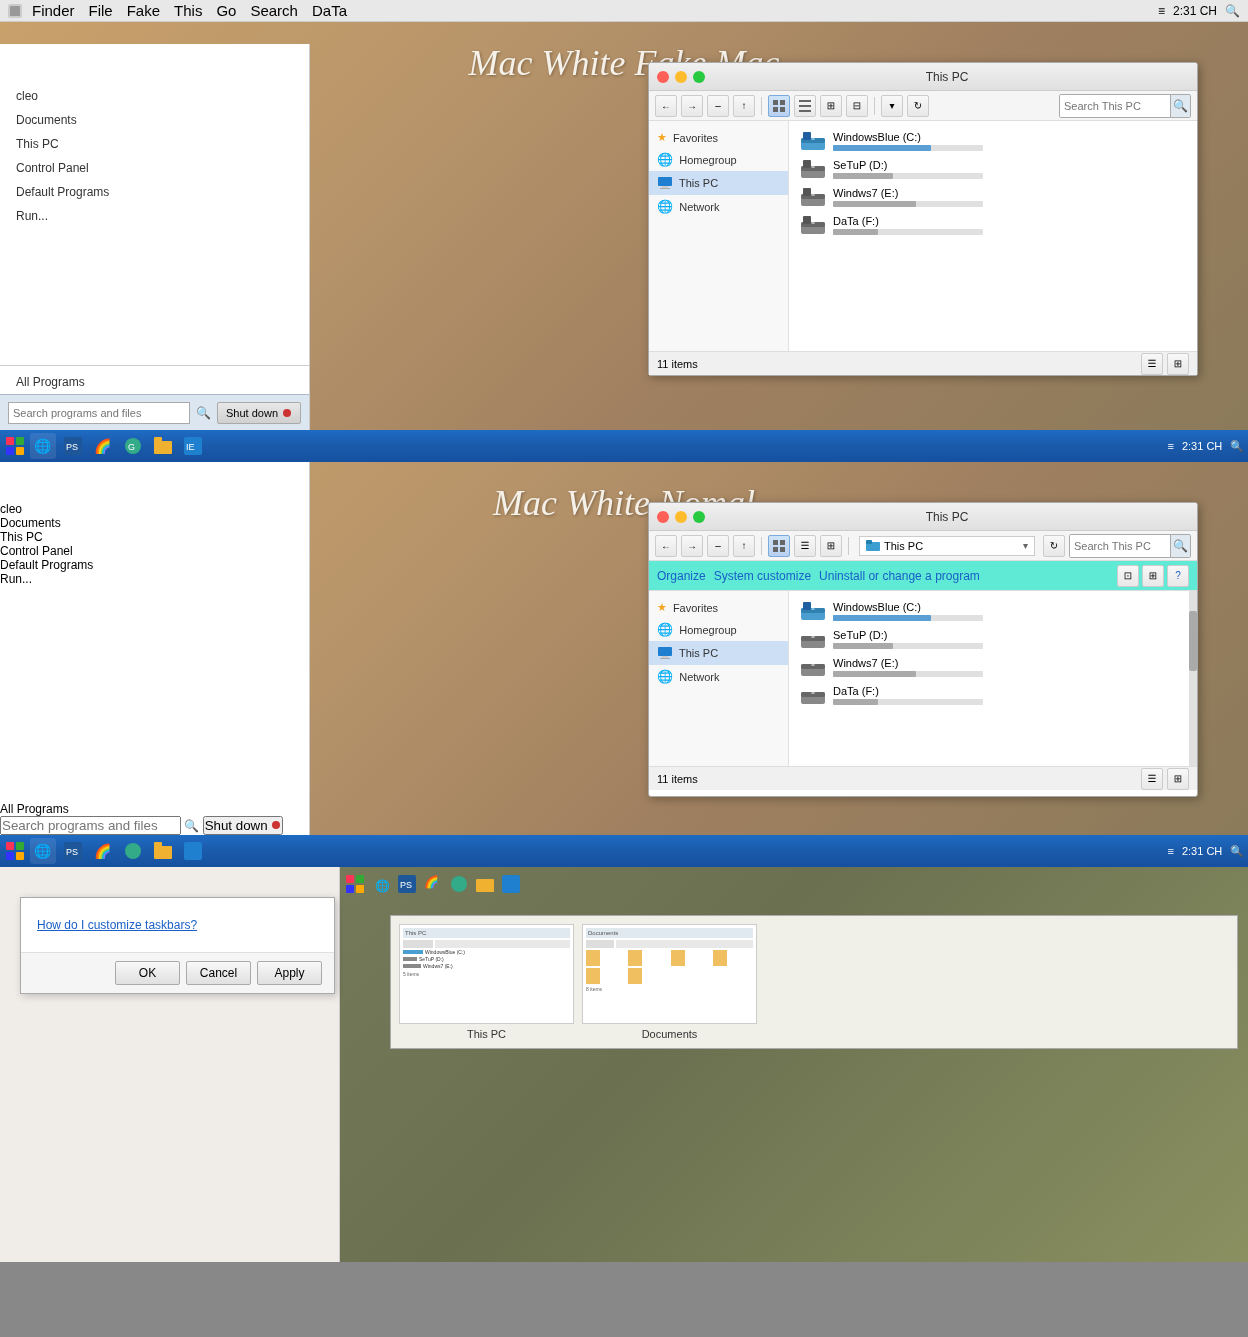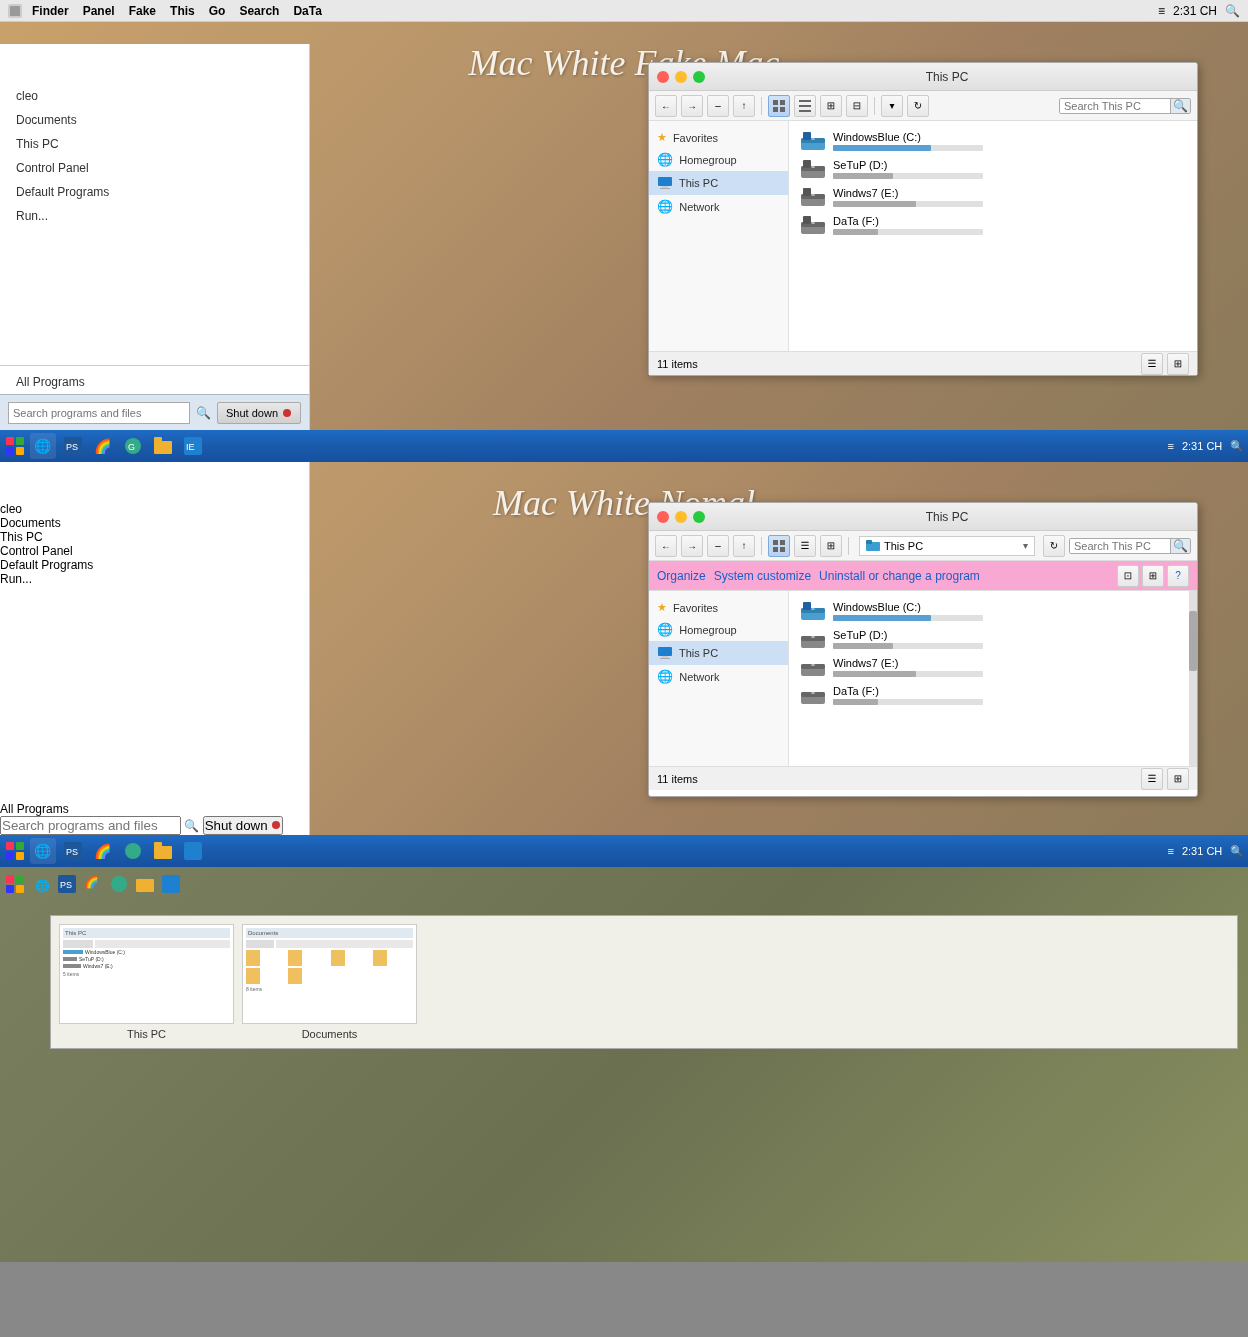--- a/index.html
+++ b/index.html
@@ -17,21 +17,21 @@
     }
     .mac-menubar .apple-btn {
       width: 14px; height: 14px;
       background: #ccc;
       border-radius: 2px;
       margin-right: 10px;
       display: flex; align-items: center; justify-content: center;
     }
     .mac-menubar .menu-items {
       display: flex; gap: 14px;
-      font-size: 12px; font-weight: 700;
+      font-size: 15px; font-weight: 400;
     }
     .mac-menubar .menu-item { cursor: pointer; }
     .mac-menubar .right-items {
       margin-left: auto;
       display: flex; align-items: center; gap: 8px;
       font-size: 12px;
     }
 
     
     .section-top {
@@ -190,21 +190,21 @@
       font-size: 10px;
       padding: 0 4px;
     }
     .toolbar-btn.active { background: linear-gradient(to bottom, #d0e4f8, #b8d0f0); border-color: #7aabdc; }
     .toolbar-separator { width: 1px; height: 18px; background: #ccc; margin: 0 2px; }
     .search-box {
       margin-left: auto;
       display: flex; align-items: center;
       border: 1px solid #aaa;
       background: white;
-      height: 16px;
+      height: 24px;
       border-radius: 2px;
       overflow: hidden;
     }
     .search-box input {
       border: none; outline: none;
       width: 130px; height: 100%;
       padding: 0 4px; font-size: 11px;
     }
     .search-box .search-icon-btn {
       width: 20px; height: 100%;
@@ -220,21 +220,21 @@
       background: white;
       display: flex; align-items: center;
       padding: 0 6px;
       font-size: 11px;
       gap: 4px;
     }
 
     
     .action-toolbar {
       height: 30px;
-      background: #f9a8d4;
+      background: #5eead4;
       border-bottom: 1px solid #ddd;
       display: flex; align-items: center;
       padding: 0 8px;
       gap: 8px;
       font-size: 12px;
     }
     .action-toolbar .action-link { color: #1a5fc8; cursor: pointer; text-decoration: none; }
 
     
     .window-content {
@@ -393,21 +393,21 @@
 <body>
 
 <div class="mac-menubar">
   <div class="apple-btn">
     <svg width="10" height="10" viewBox="0 0 10 10">
         <rect width="10" height="10" rx="1" fill="#999"></rect>
       </svg>
   </div>
   <div class="menu-items">
     <span class="menu-item">Finder</span>
-    <span class="menu-item">Panel</span>
+    <span class="menu-item">File</span>
     <span class="menu-item">Fake</span>
     <span class="menu-item">This</span>
     <span class="menu-item">Go</span>
     <span class="menu-item">Search</span>
     <span class="menu-item">DaTa</span>
   </div>
   <div class="right-items">
     <span>≡</span>
     <span>2:31 CH</span>
     <span>🔍</span>
@@ -839,20 +839,33 @@
       <div style="display:flex;gap:4px;">
         <button class="toolbar-btn">☰</button>
         <button class="toolbar-btn">⊞</button>
       </div>
     </div>
   </div>
 </div>
 
 <div class="section-taskbar-area">
 
+  <div class="bottom-left-panel">
+
+    <div class="dialog-box">
+      <div class="dialog-content">
+        <a class="dialog-link">How do I customize taskbars?</a>
+      </div>
+      <div class="dialog-buttons">
+        <button class="dialog-btn">OK</button>
+        <button class="dialog-btn">Cancel</button>
+        <button class="dialog-btn">Apply</button>
+      </div>
+    </div>
+  </div>
 
   <div class="bottom-right-panel">
 
     <div style="position:absolute;top:0;left:0;right:0;height:38px;background:linear-gradient(to bottom,#1a5aaa,#1040808);display:flex;align-items:center;padding:0 6px;gap:4px;">
       <div style="width:22px;height:22px;cursor:pointer;">
         <svg width="18" height="18" viewBox="0 0 18 18">
           <rect width="8" height="8" fill="#f35" rx="1"></rect>
           <rect x="10" width="8" height="8" fill="#3a3" rx="1"></rect>
           <rect y="10" width="8" height="8" fill="#33f" rx="1"></rect>
           <rect x="10" y="10" width="8" height="8" fill="#fa0" rx="1"></rect>

